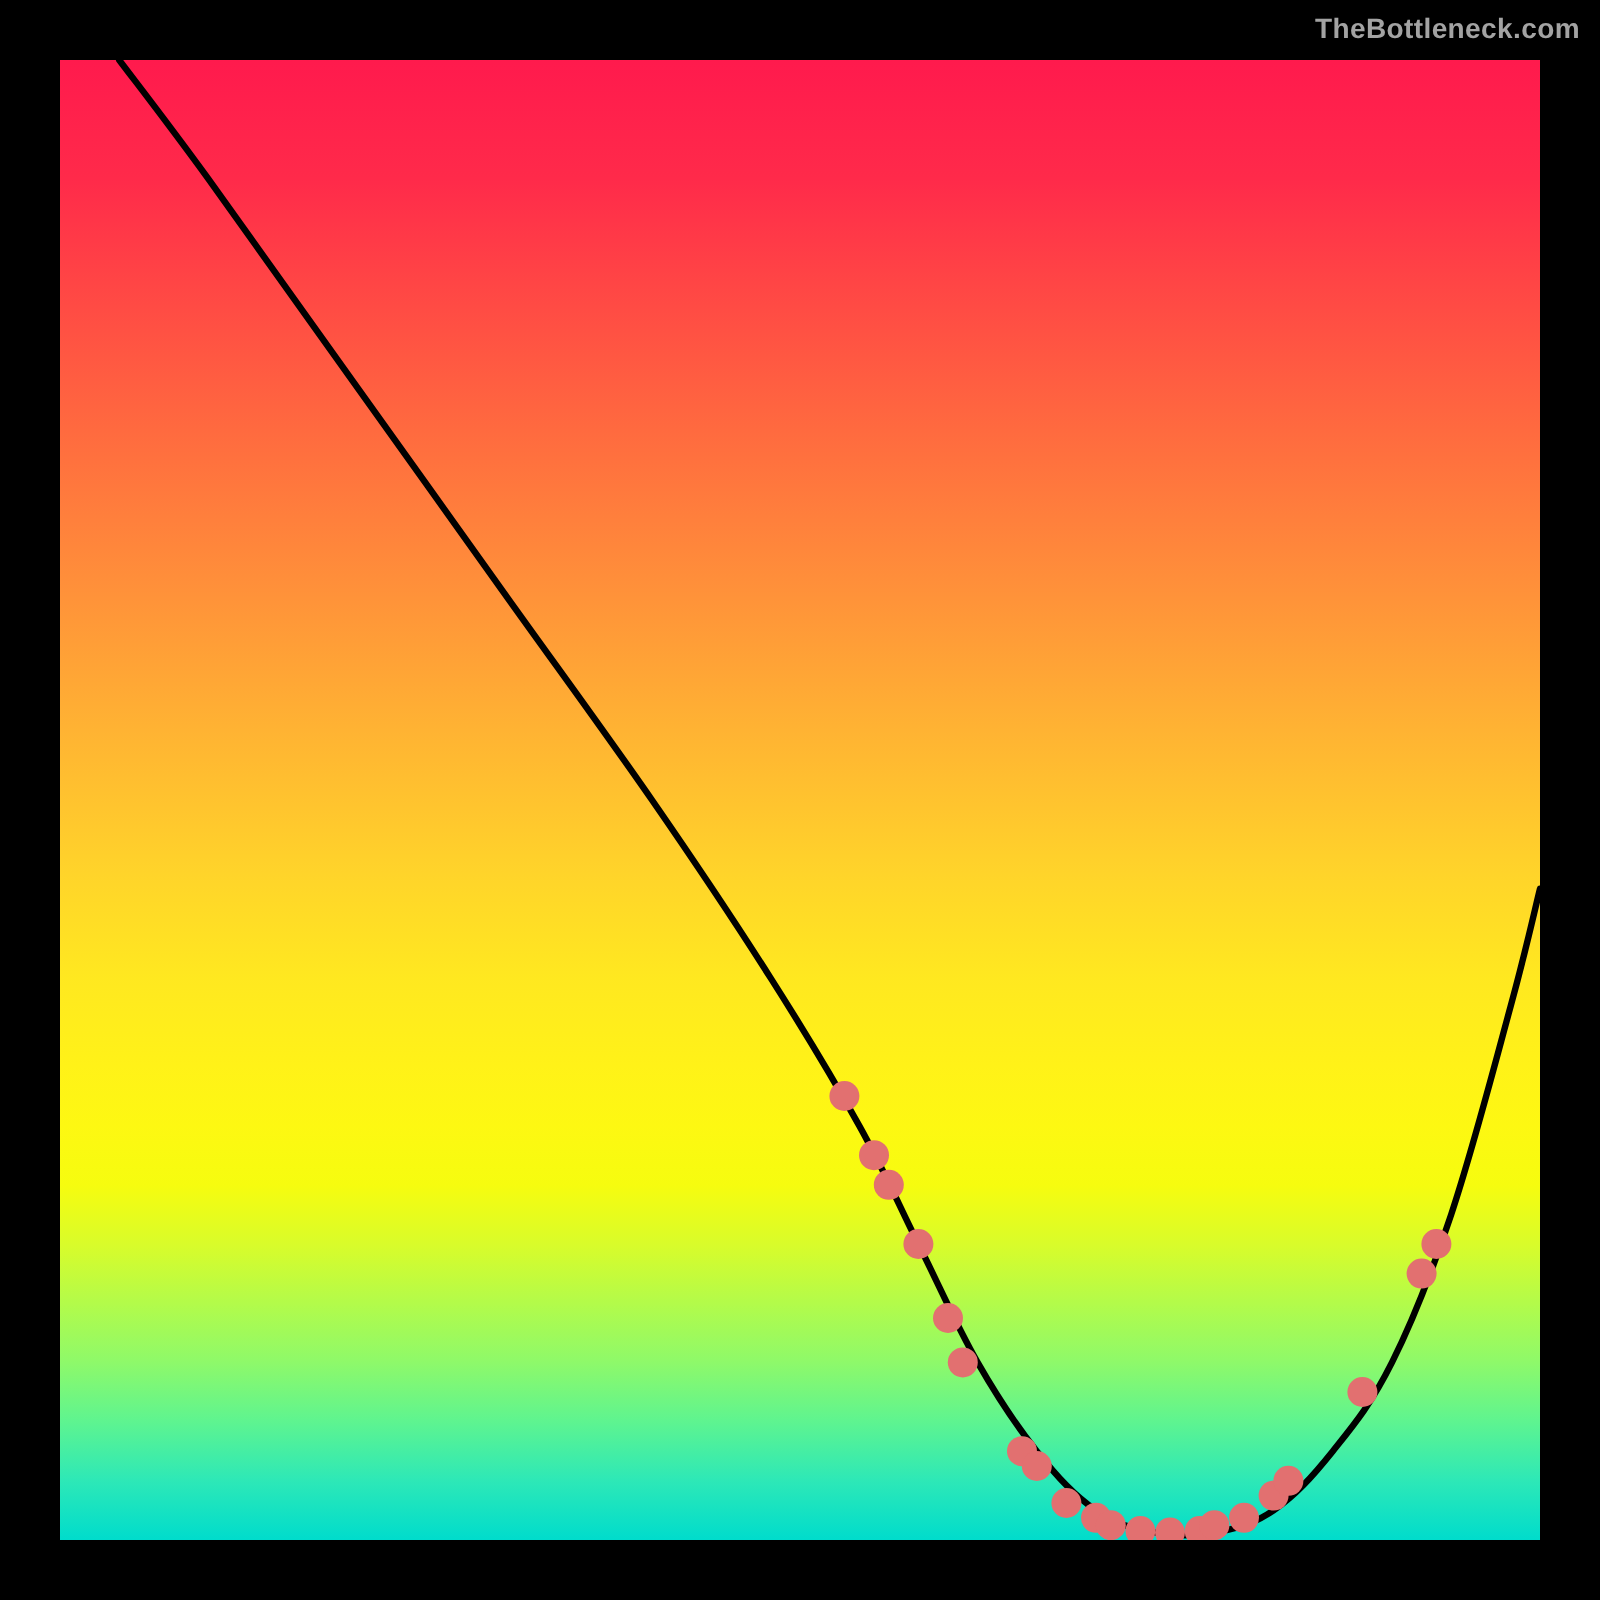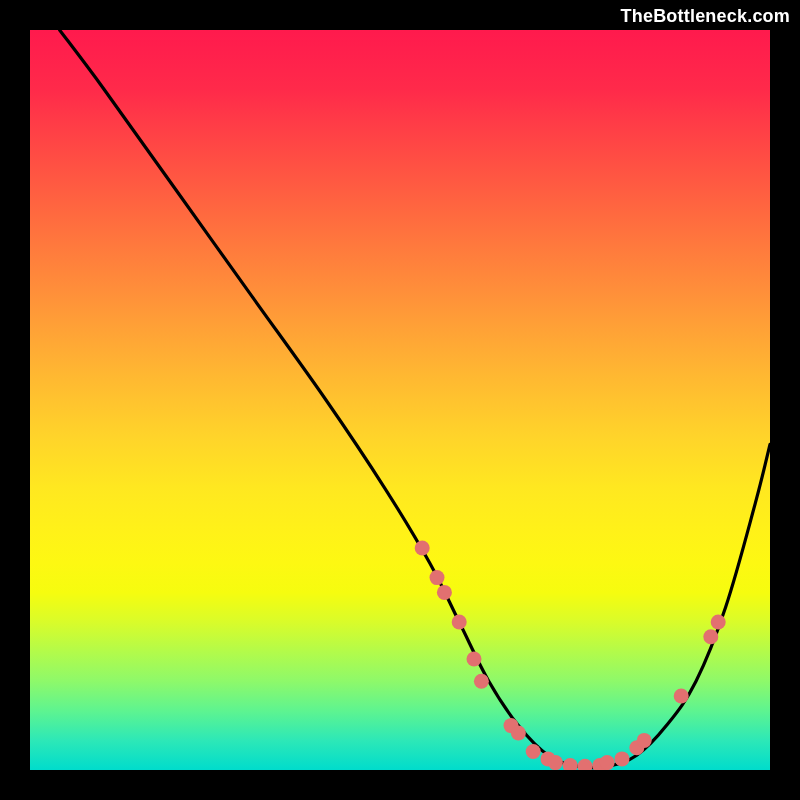--- a/index.html
+++ b/index.html
@@ -40,22 +40,22 @@
       #5ef490 92%,
       #2de8b7 96%,
       #00dccc 100%);
   }
   .watermark {
     position: absolute;
     top: 6px;
     right: 10px;
     font-family: Arial, Helvetica, sans-serif;
     font-weight: 700;
-    font-size: 18px;
-    color: #ffffff;
+    font-size: 14px;
+    color: #a3a3a3;
     letter-spacing: 0.2px;
     user-select: none;
   }
   svg.curve {
     position: absolute;
     left: 0;
     top: 0;
     width: 740px;
     height: 740px;
   }

